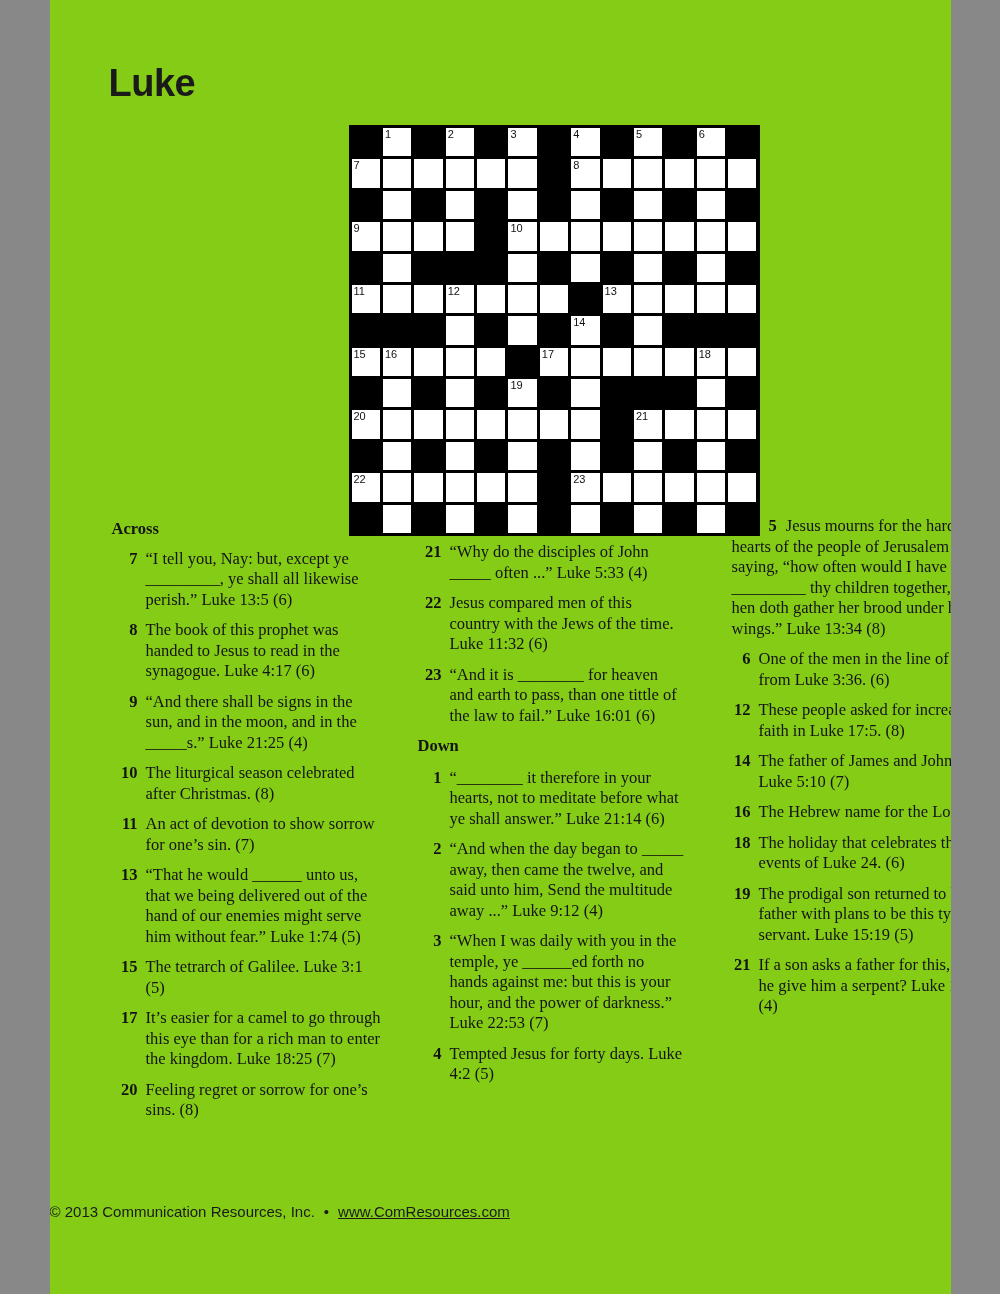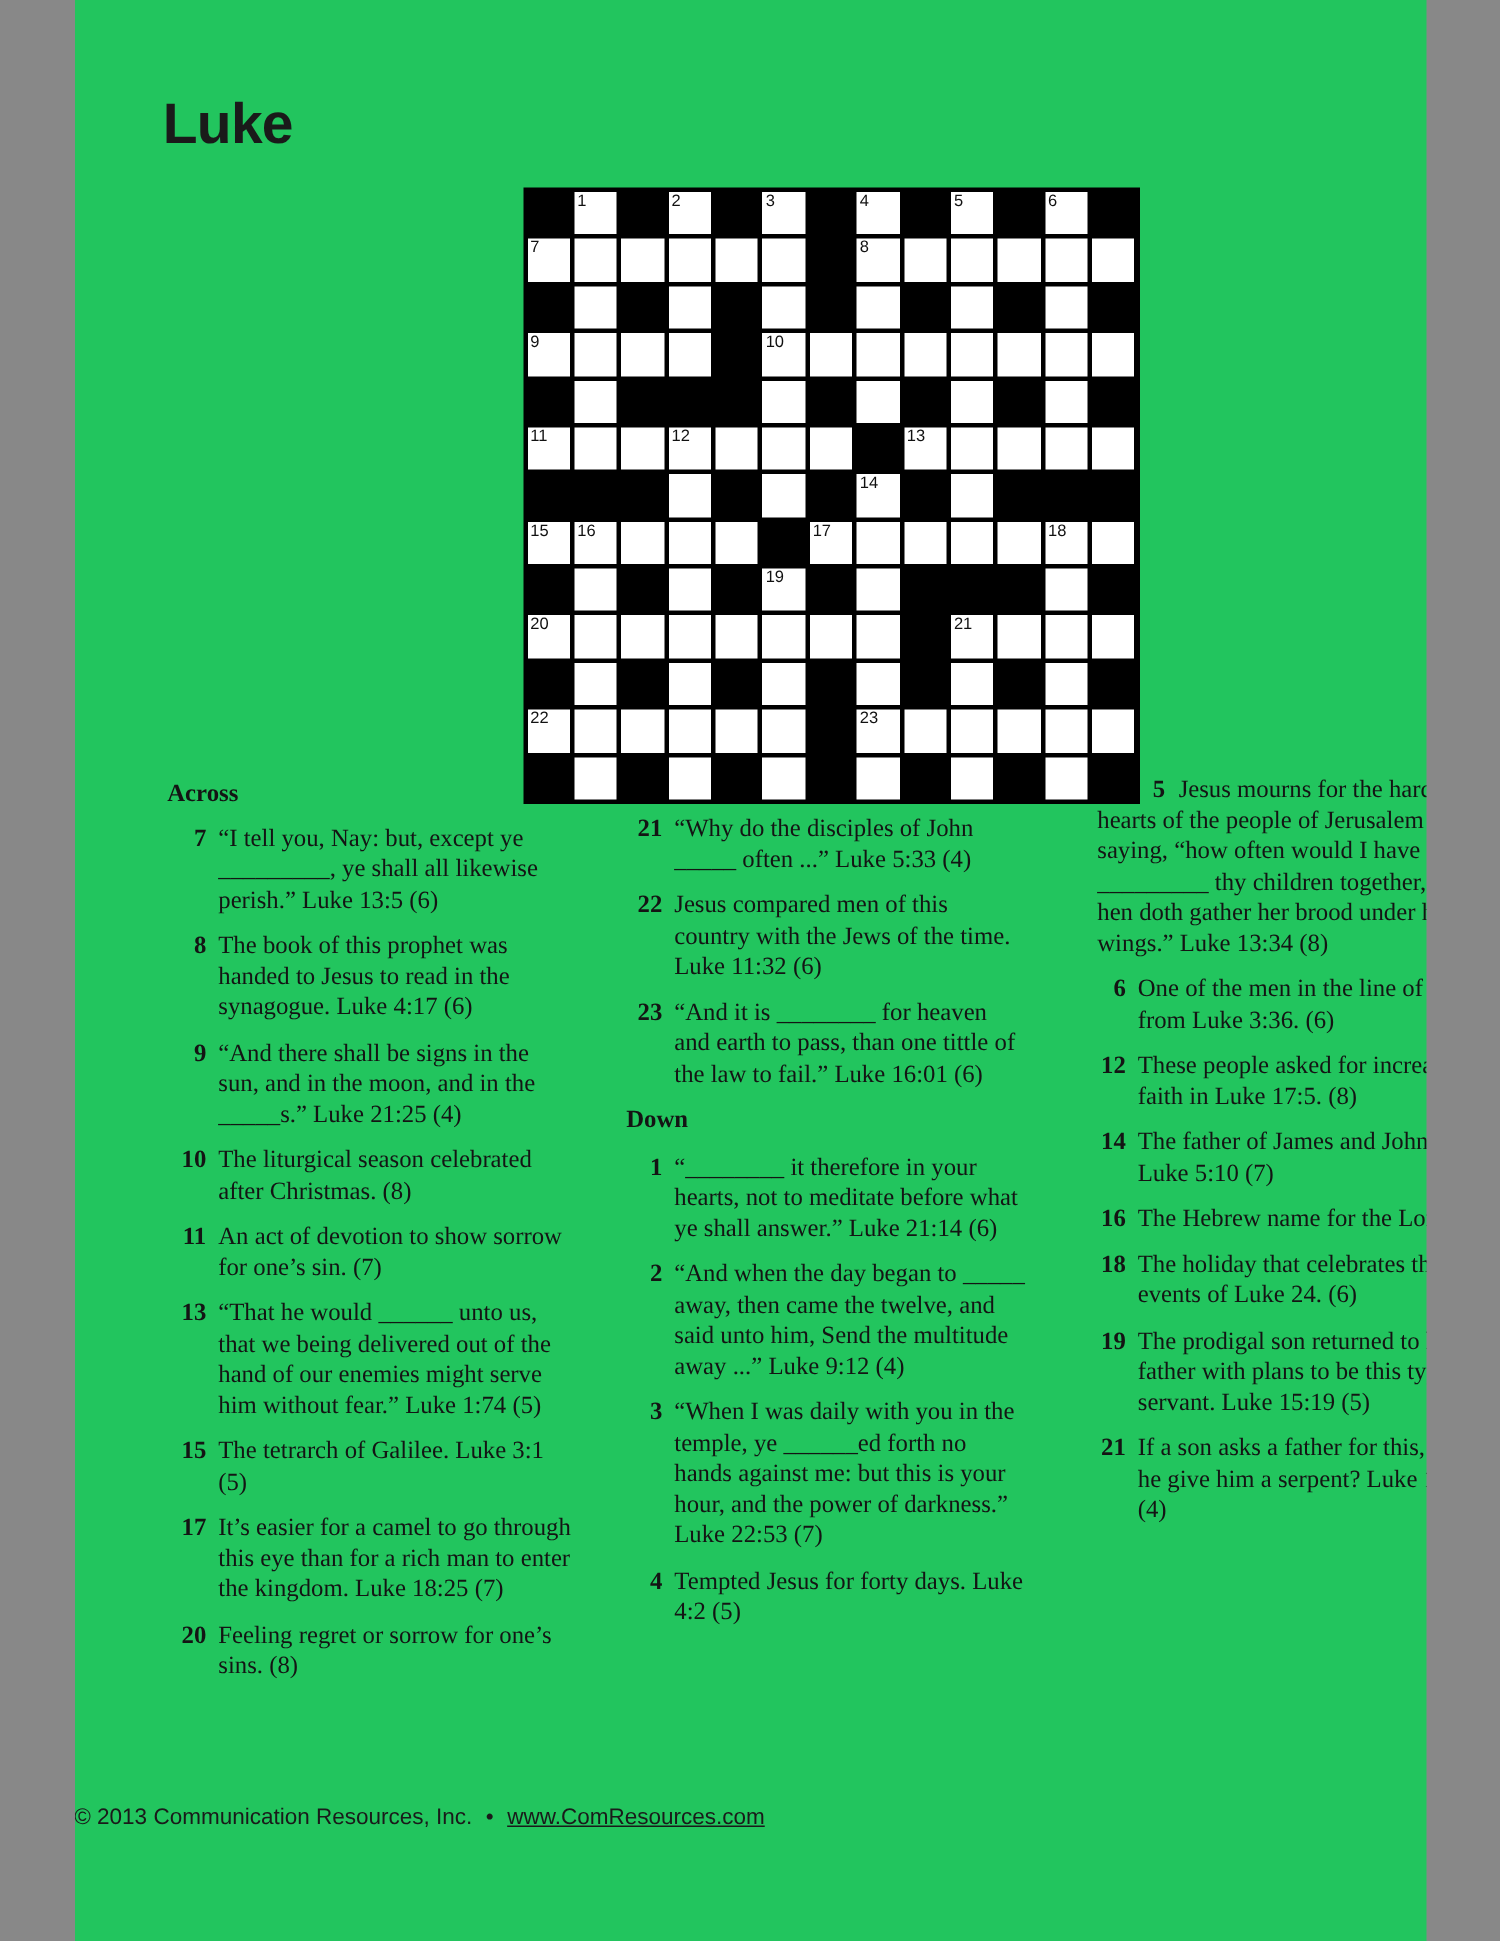--- a/index.html
+++ b/index.html
@@ -1,20 +1,20 @@
 <!DOCTYPE html>
 <html><head>
 <meta charset="utf-8">
 <style>
   html,body { margin:0; padding:0; background:#888; }
   .page {
     position: relative;
     width: 901px; height: 1294px;
     margin: 0 auto;
-    background: #22c55e;
+    background: #84cc16;
     overflow: hidden;
     color: #141414;
   }
   .title {
     position: absolute;
     left: 59px; top: 63px;
     font: bold 38px/40px "Liberation Sans", sans-serif;
     letter-spacing: -0.5px;
     color: #1a1a1a;
     margin: 0;

